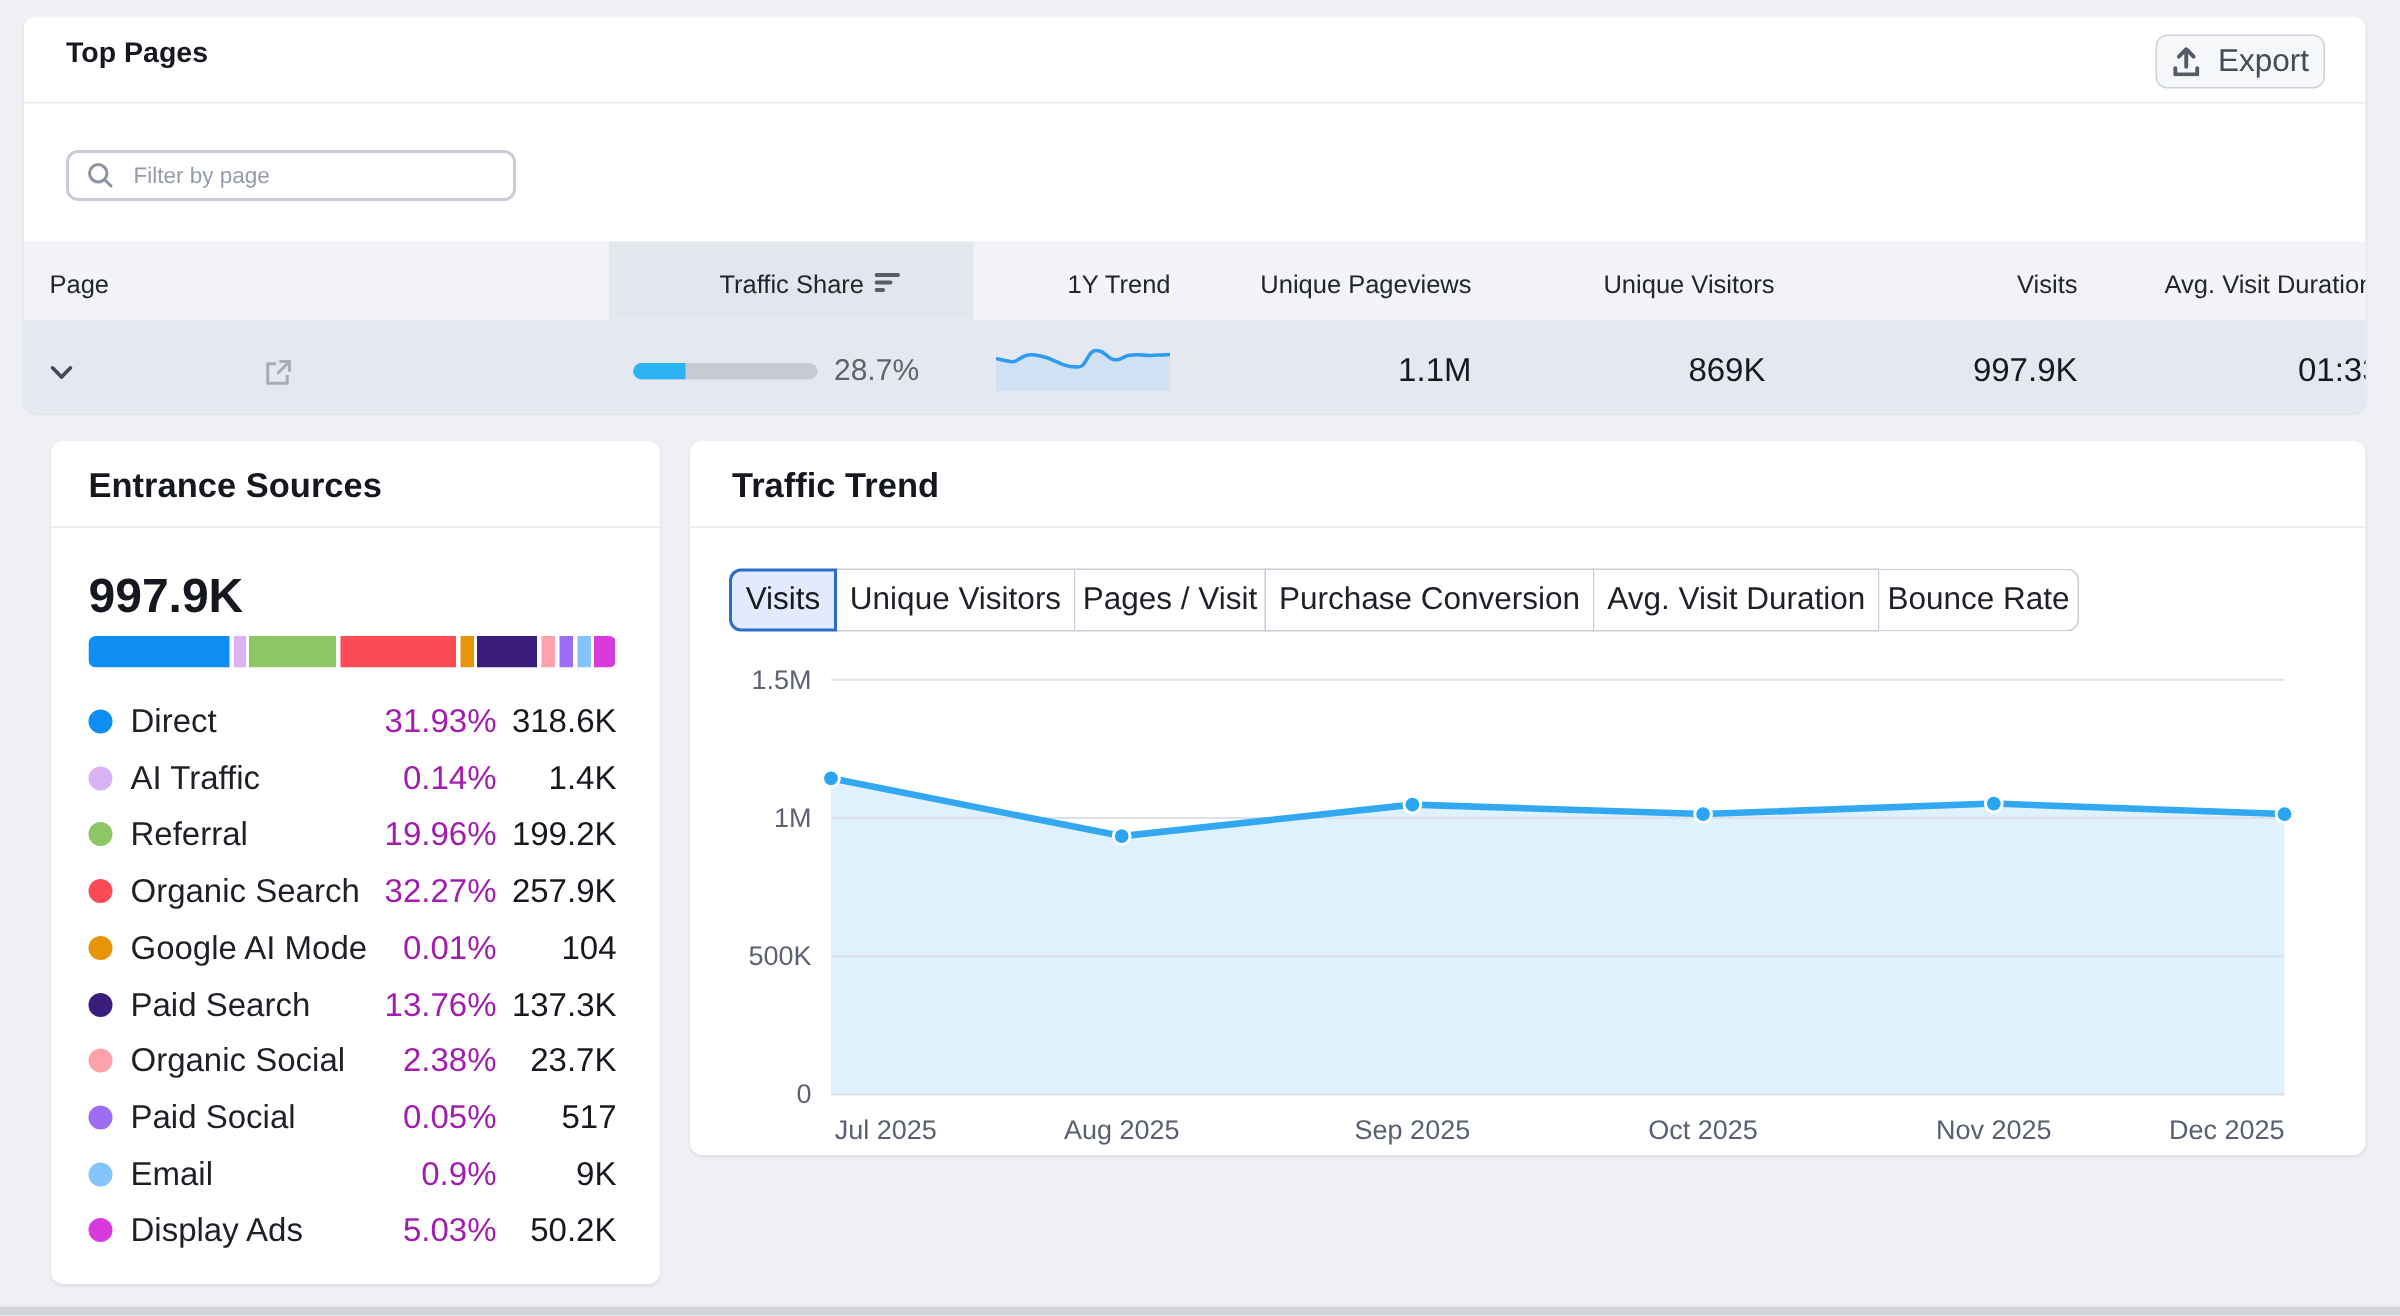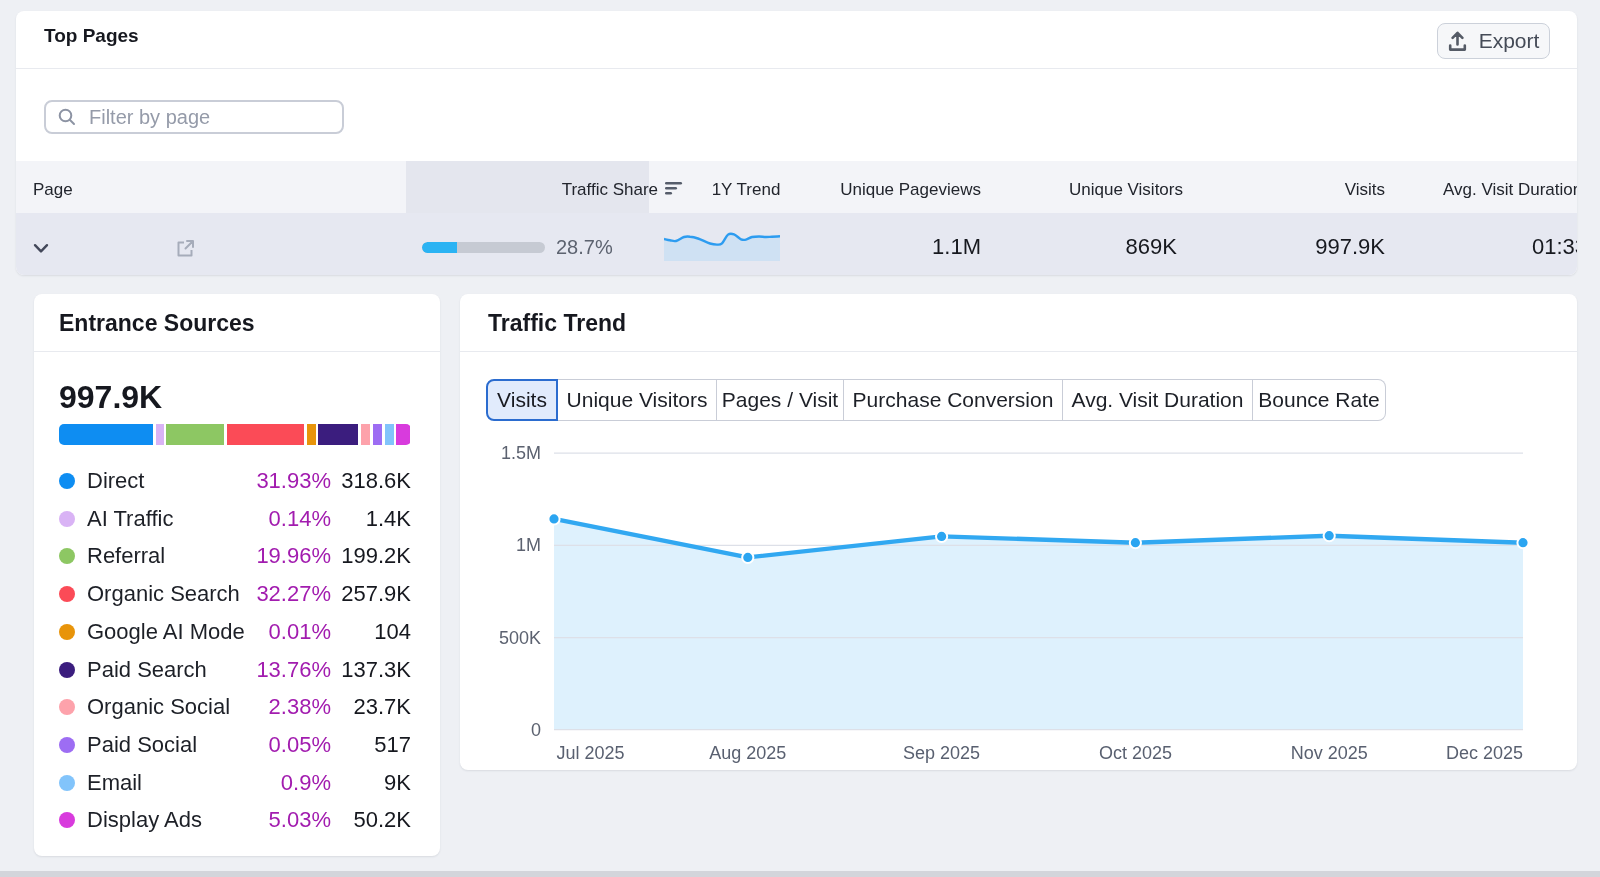--- a/index.html
+++ b/index.html
@@ -4,21 +4,21 @@
 <style>
 * { margin:0; padding:0; box-sizing:border-box; }
 html,body { width:1600px; height:877px; background:#eef0f4; font-family:"Liberation Sans",sans-serif; overflow:hidden; }
 body { position:relative; }
 .card { position:absolute; background:#fff; border-radius:8px; box-shadow:0 1px 2px rgba(30,38,60,.10); }
 #card1 { left:16px; top:11px; width:1561px; height:264px; overflow:hidden; }
 #c1head { position:absolute; left:0; top:0; width:100%; height:58px; border-bottom:1px solid #e8eaef; }
 #c1title { position:absolute; left:28px; top:15px; font-size:19px; font-weight:700; color:#16181f; line-height:1; }
 #exportbtn { position:absolute; right:27px; top:12px; width:113px; height:36px; background:#f6f7f9; border:1px solid #ccd1da; border-radius:8px; display:flex; align-items:center; justify-content:center; gap:12px; color:#454b57; font-size:21px; }
 #searchbox { position:absolute; left:28px; top:89px; width:300px; height:34px; border:2px solid #c9cdd7; border-radius:8px; display:flex; align-items:center; }
-#searchbox .ph { color:#959ba9; font-size:20px; margin-left:13px; }
+#searchbox .ph { color:#959ba9; font-size:15px; margin-left:13px; }
 #thead { position:absolute; left:0; top:150px; width:100%; height:52px; background:#f3f4f8; font-size:17px; white-space:nowrap; color:#22252d; }
 #tscol { position:absolute; left:390px; top:0; width:243px; height:52px; background:#e4e6ee; }
 .th { position:absolute; top:3px; height:52px; display:flex; align-items:center; }
 #trow { position:absolute; left:0; top:202px; width:100%; height:62px; background:#e6e8f1; }
 .cell { position:absolute; top:3px; height:62px; display:flex; align-items:center; color:#17191f; font-size:22px; }
 #card2 { left:34px; top:294px; width:406px; height:562px; }
 #card3 { left:460px; top:294px; width:1117px; height:476px; }
 .ctitle { position:absolute; left:25px; top:18px; font-size:23px; font-weight:700; color:#16181f; line-height:1; }
 .chead { position:absolute; left:0; top:0; width:100%; height:58px; border-bottom:1px solid #e8eaef; }
 #bignum { position:absolute; left:25px; top:87px; font-size:32px; font-weight:700; color:#16181f; line-height:1; }
@@ -50,21 +50,21 @@
   <div id="searchbox">
     <svg style="margin-left:12px" width="18" height="18" viewBox="0 0 18 18" fill="none" stroke="#8c93a3" stroke-width="2" stroke-linecap="round">
       <circle cx="7.5" cy="7.5" r="5.8"></circle>
         <path d="M12 12 L16 16"></path>
     </svg>
     <span class="ph" style="margin-left:13px">Filter by page</span>
   </div>
   <div id="thead">
     <div id="tscol"></div>
     <div class="th" style="left:17px">Page</div>
-    <div class="th" style="right:894px; gap:7px;margin-left:16px;">Traffic Share
+    <div class="th" style="right:976px; gap:7px;margin-left:16px;">Traffic Share
       <svg style="margin-top:-4px" width="18" height="13" viewBox="0 0 18 13" fill="#565d6b">
         <rect x="0" y="0" width="17" height="2.6" rx="1.3"></rect>
         <rect x="0" y="5" width="12" height="2.6" rx="1.3"></rect>
         <rect x="0" y="10" width="7" height="2.6" rx="1.3"></rect>
       </svg>
     </div>
     <div class="th" style="left:680px; width:100px; justify-content:center;">1Y Trend</div>
     <div class="th" style="right:596px;">Unique Pageviews</div>
     <div class="th" style="right:394px;">Unique Visitors</div>
     <div class="th" style="right:192px;">Visits</div>

